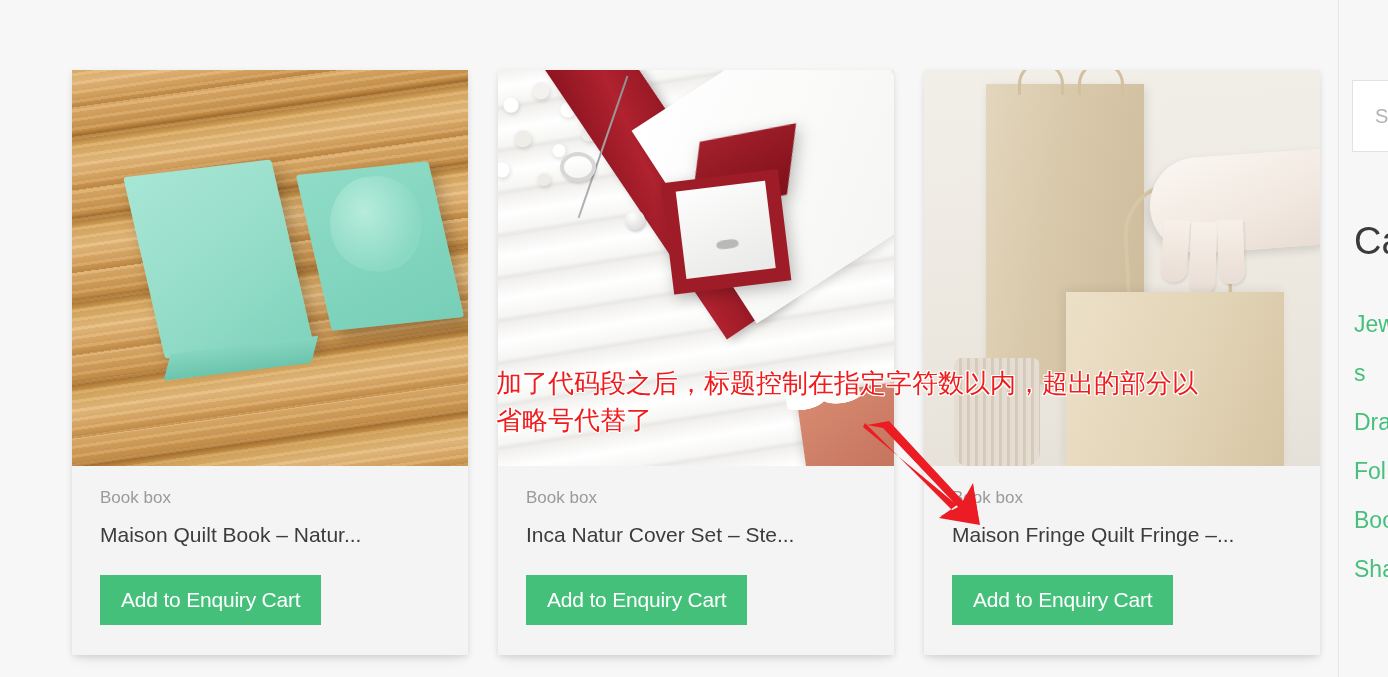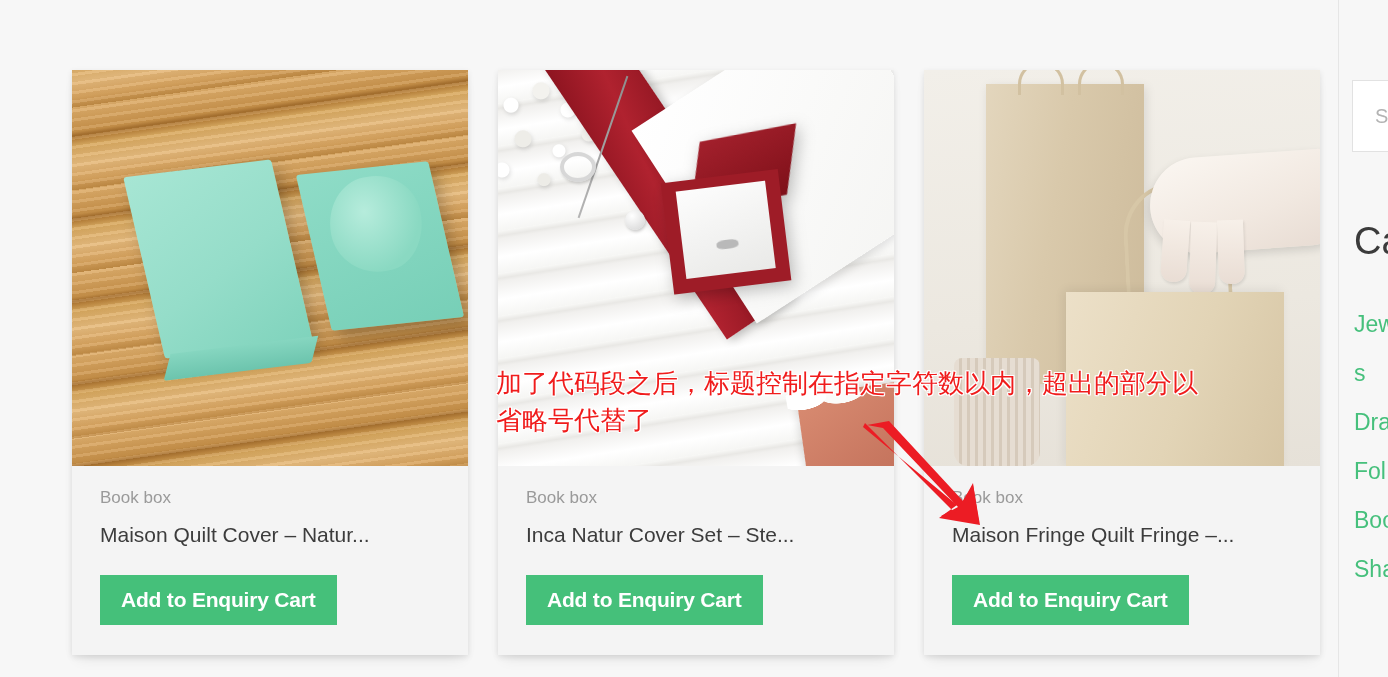--- a/index.html
+++ b/index.html
@@ -70,21 +70,21 @@
     overflow: hidden;
   }
 
   .btn-enquiry {
     display: inline-block;
     background: #45c07a;
     color: #ffffff;
     border: none;
     font-family: "Liberation Sans", sans-serif;
     font-size: 21px;
-    font-weight: bold;
+    font-weight: normal;
     letter-spacing: -0.2px;
     padding: 14px 21px 15px 21px;
     cursor: pointer;
     line-height: 1;
   }
 
   
   .sidebar {
     position: absolute;
     left: 1352px;
@@ -437,21 +437,21 @@
 
     <div class="card">
       <div class="card-thumb">
         <div class="art-wood"></div>
         <div class="box-lid"></div>
         <div class="box-base"></div>
         <div class="box-pouch"></div>
       </div>
       <div class="card-body">
         <div class="card-category">Book box</div>
-        <div class="card-title">Maison Quilt Cover – Natur...</div>
+        <div class="card-title">Maison Quilt Book – Natur...</div>
         <button class="btn-enquiry">Add to Enquiry Cart</button>
       </div>
     </div>
 
     <div class="card">
       <div class="card-thumb">
         <div class="art-jewel"></div>
         <div class="pearls"></div>
         <div class="velvet-strip"></div>
         <div class="white-card"></div>

